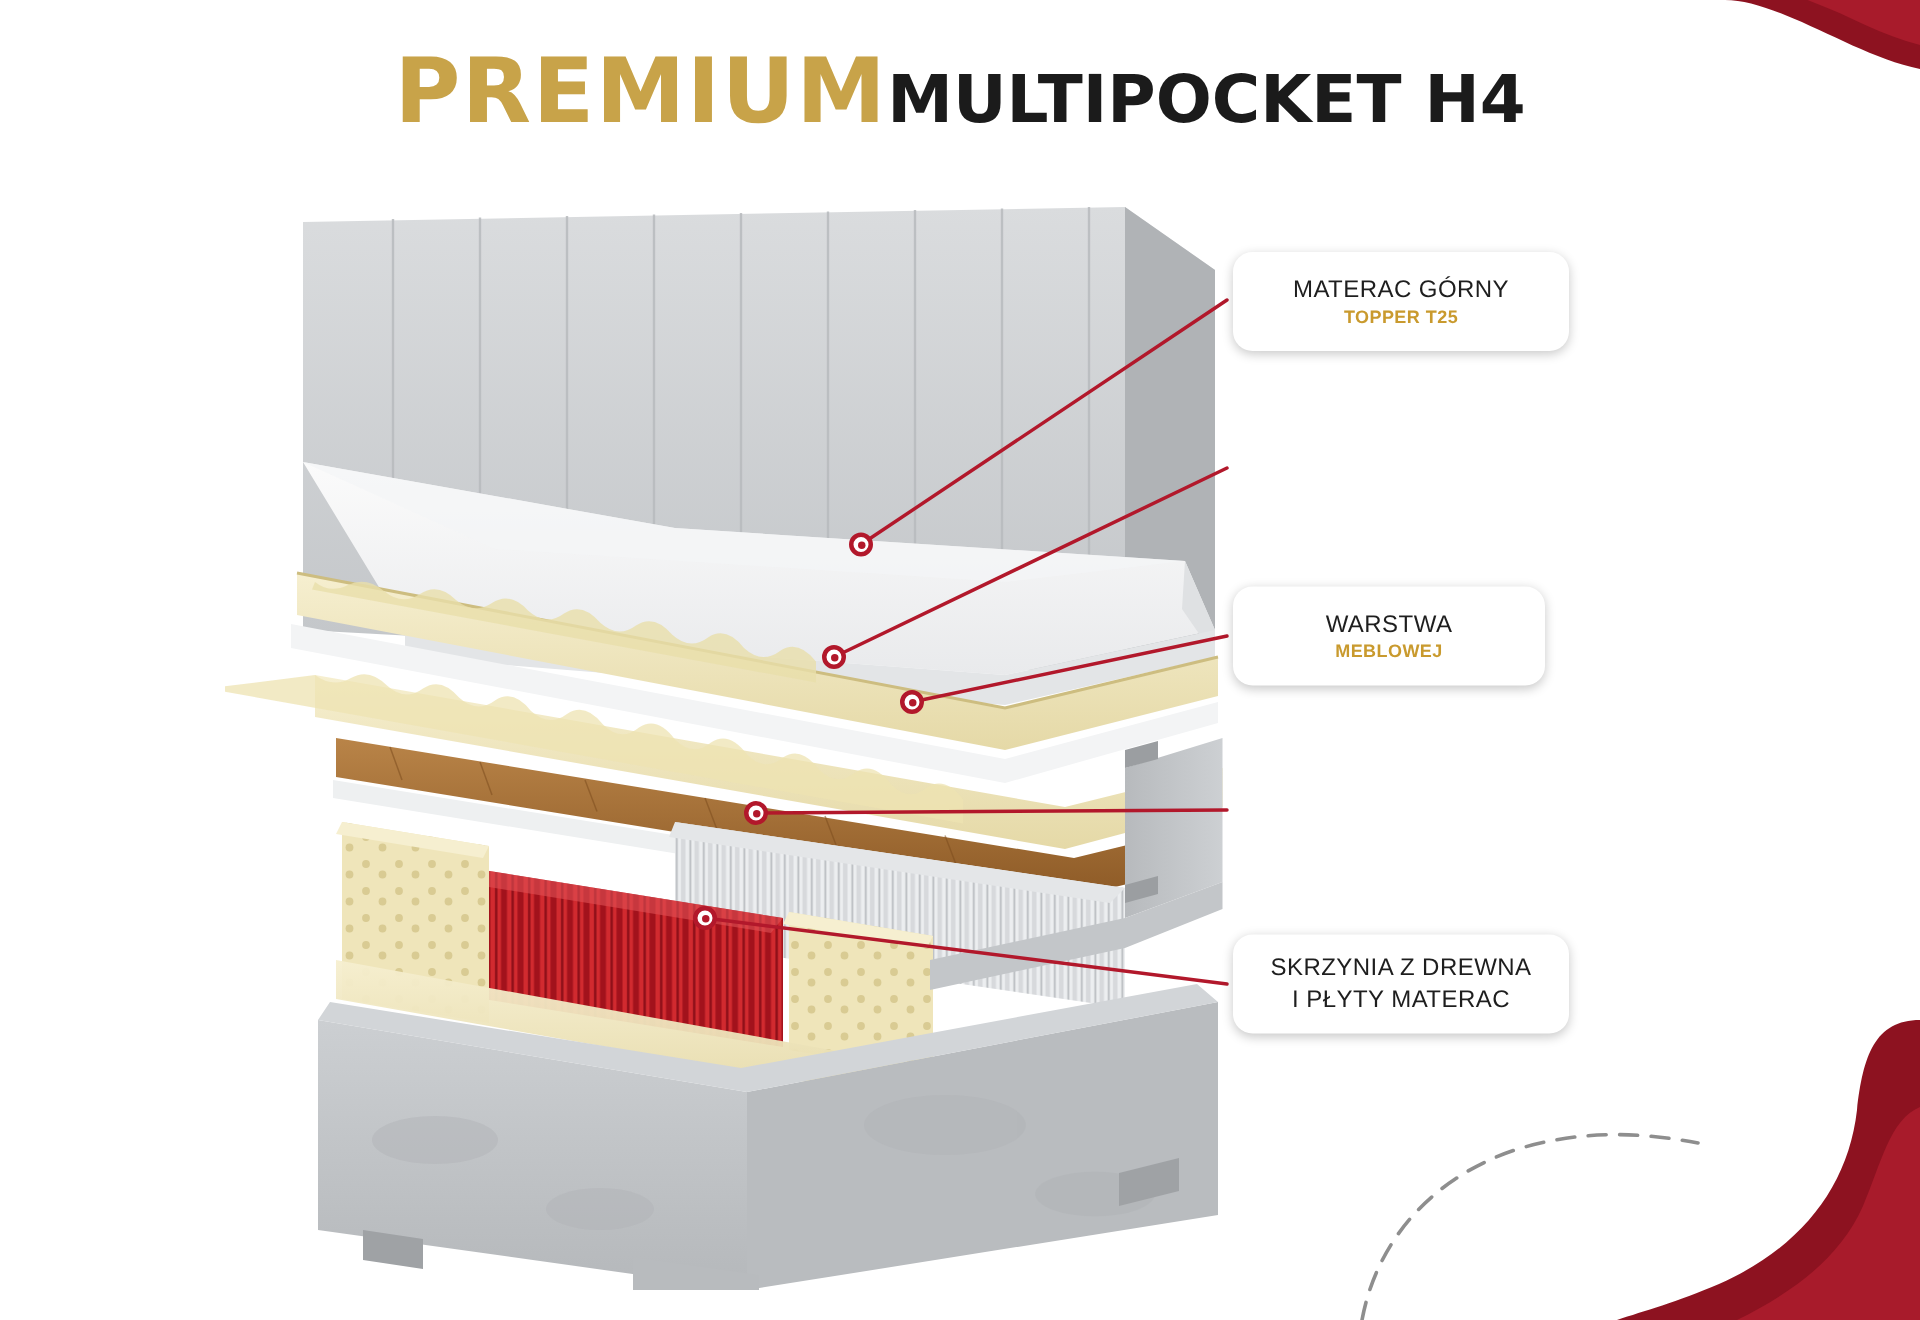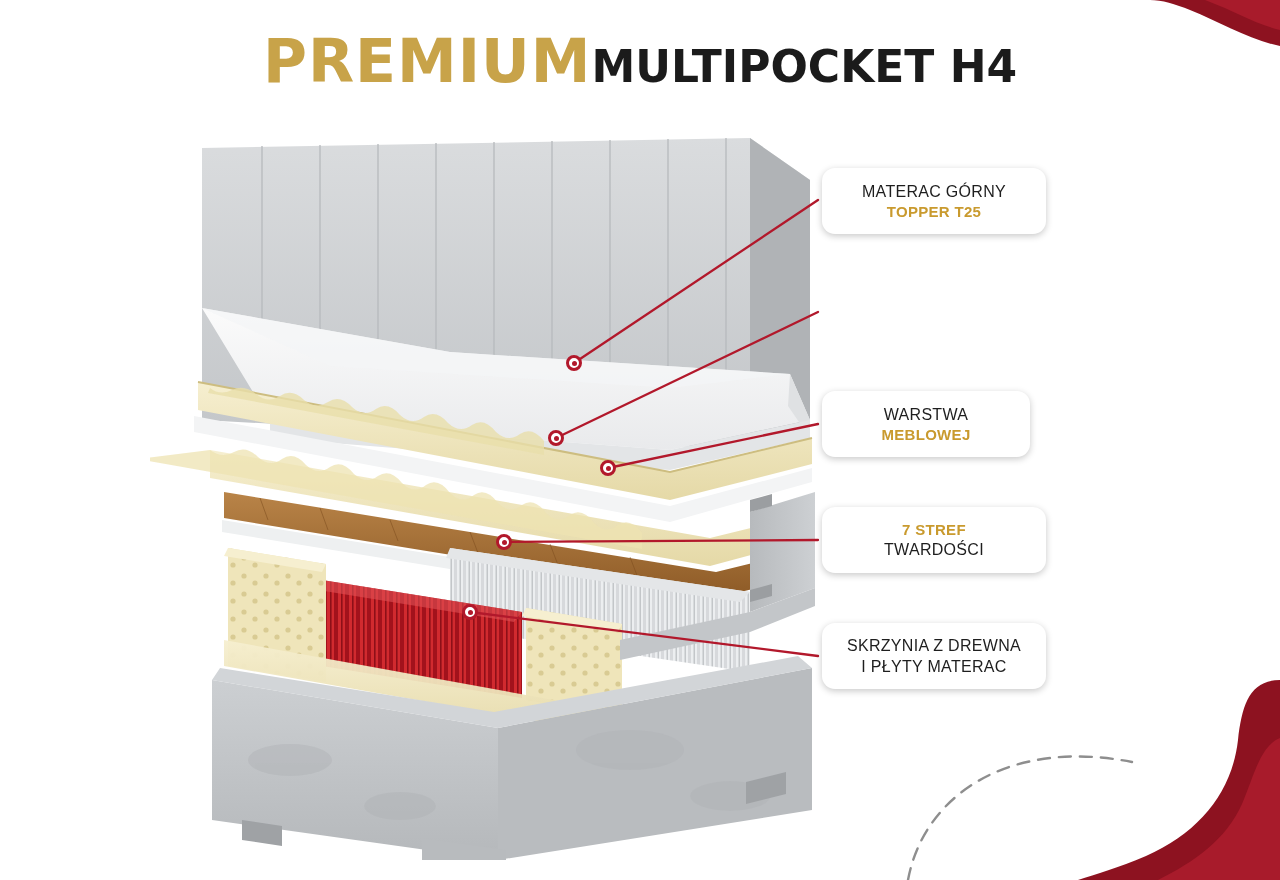--- a/index.html
+++ b/index.html
@@ -50,21 +50,21 @@
     align-items:center;
     line-height:1.32;
   }
   .card .l1{
     font-size:16px;
     color:#1e1e1e;
     letter-spacing:.3px;
     white-space:nowrap;
   }
   .card .l2{
-    font-size:15px;
+    font-size:12px;
     font-weight:bold;
     letter-spacing:.3px;
     white-space:nowrap;
   }
   .card.gold .l2{color:#c99a2e;}
   .card.gold .l1{color:#1e1e1e;}
   .card.plain .l1,.card.plain .l2{color:#1e1e1e;}
 
   
   .card .hl{color:#c99a2e;font-weight:bold;}
@@ -251,23 +251,19 @@
     <div class="l1">MATERAC GÓRNY</div>
     <div class="l2">TOPPER T25</div>
   </div>
 
 
   <div class="card gold" style="left:822px;top:391px;width:208px;height:66px;">
     <div class="l1">WARSTWA</div>
     <div class="l2">MEBLOWEJ</div>
   </div>
 
-  <div class="card" style="left:822px;top:507px;width:224px;height:66px;">
-    <div class="l2 hl">7 STREF</div>
-    <div class="l1">TWARDOŚCI</div>
-  </div>
 
   <div class="card plain" style="left:822px;top:623px;width:224px;height:66px;">
     <div class="l1">SKRZYNIA Z DREWNA</div>
     <div class="l1">I PŁYTY MATERAC</div>
   </div>
 
 </div>
 
 </body></html>

